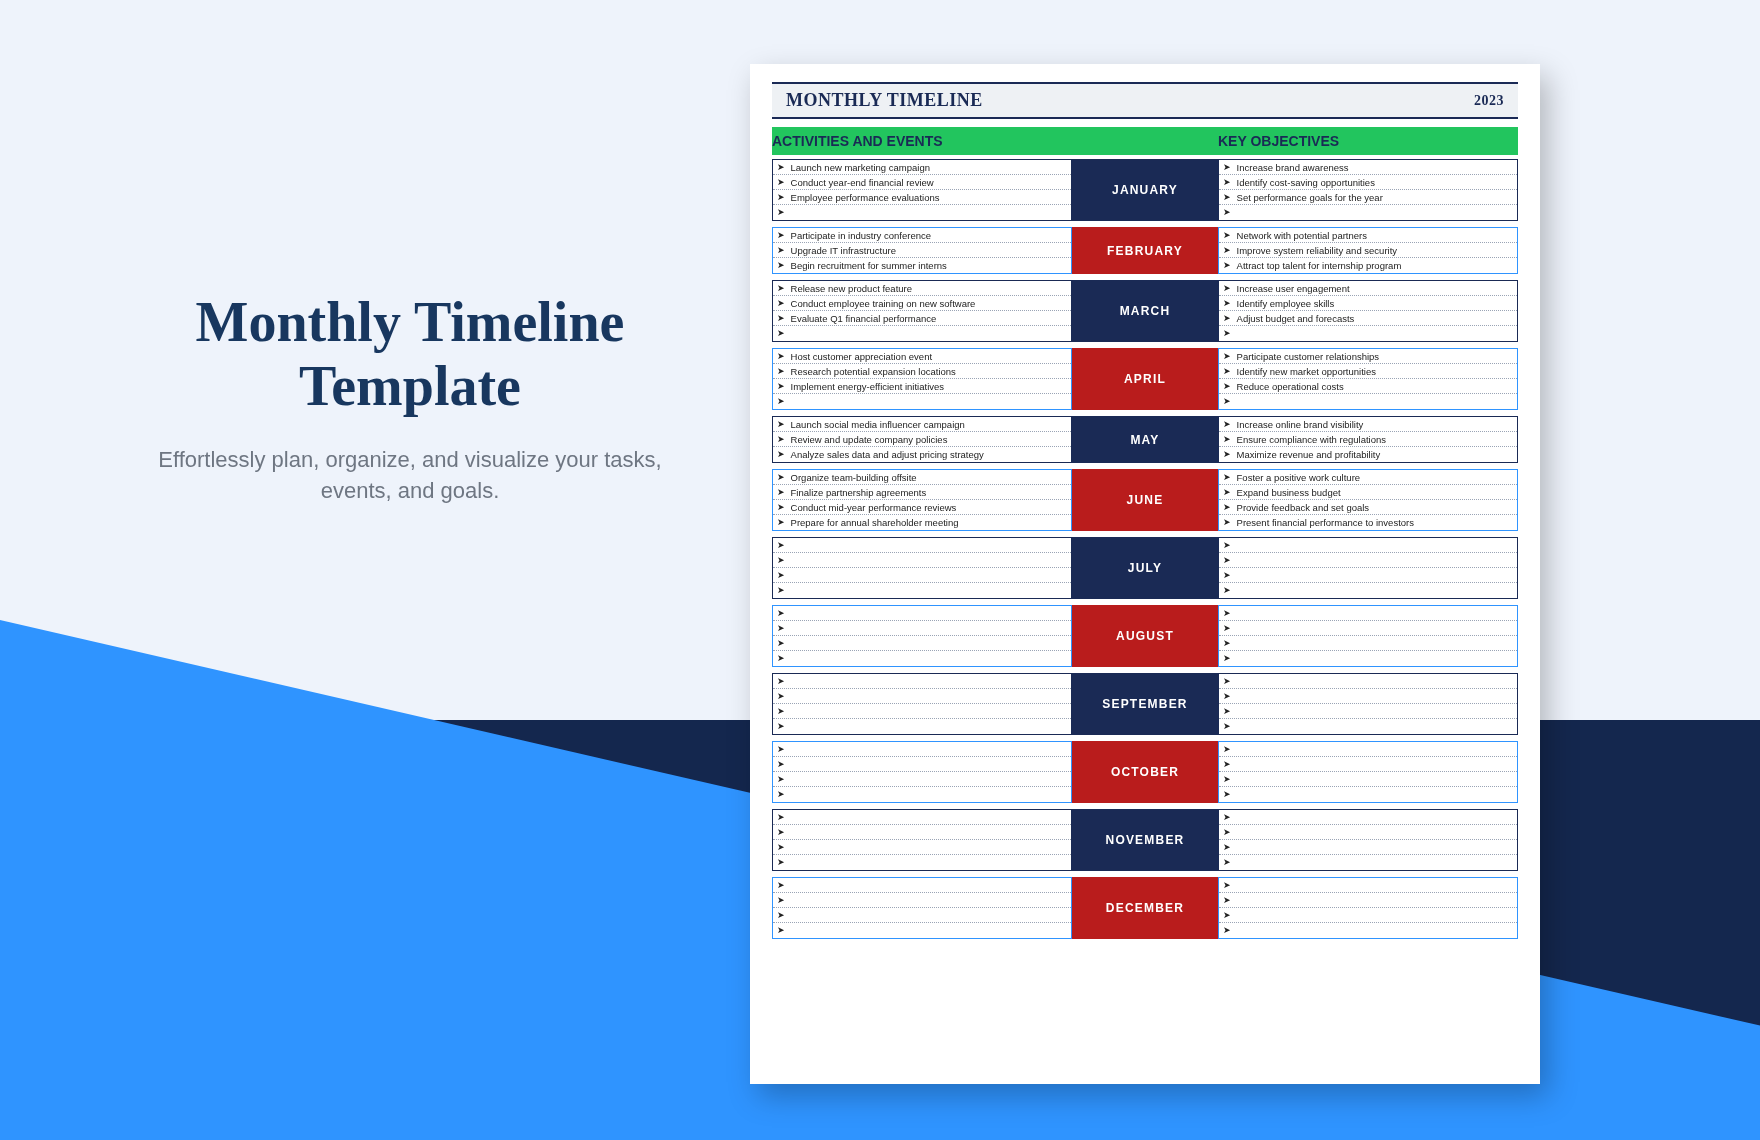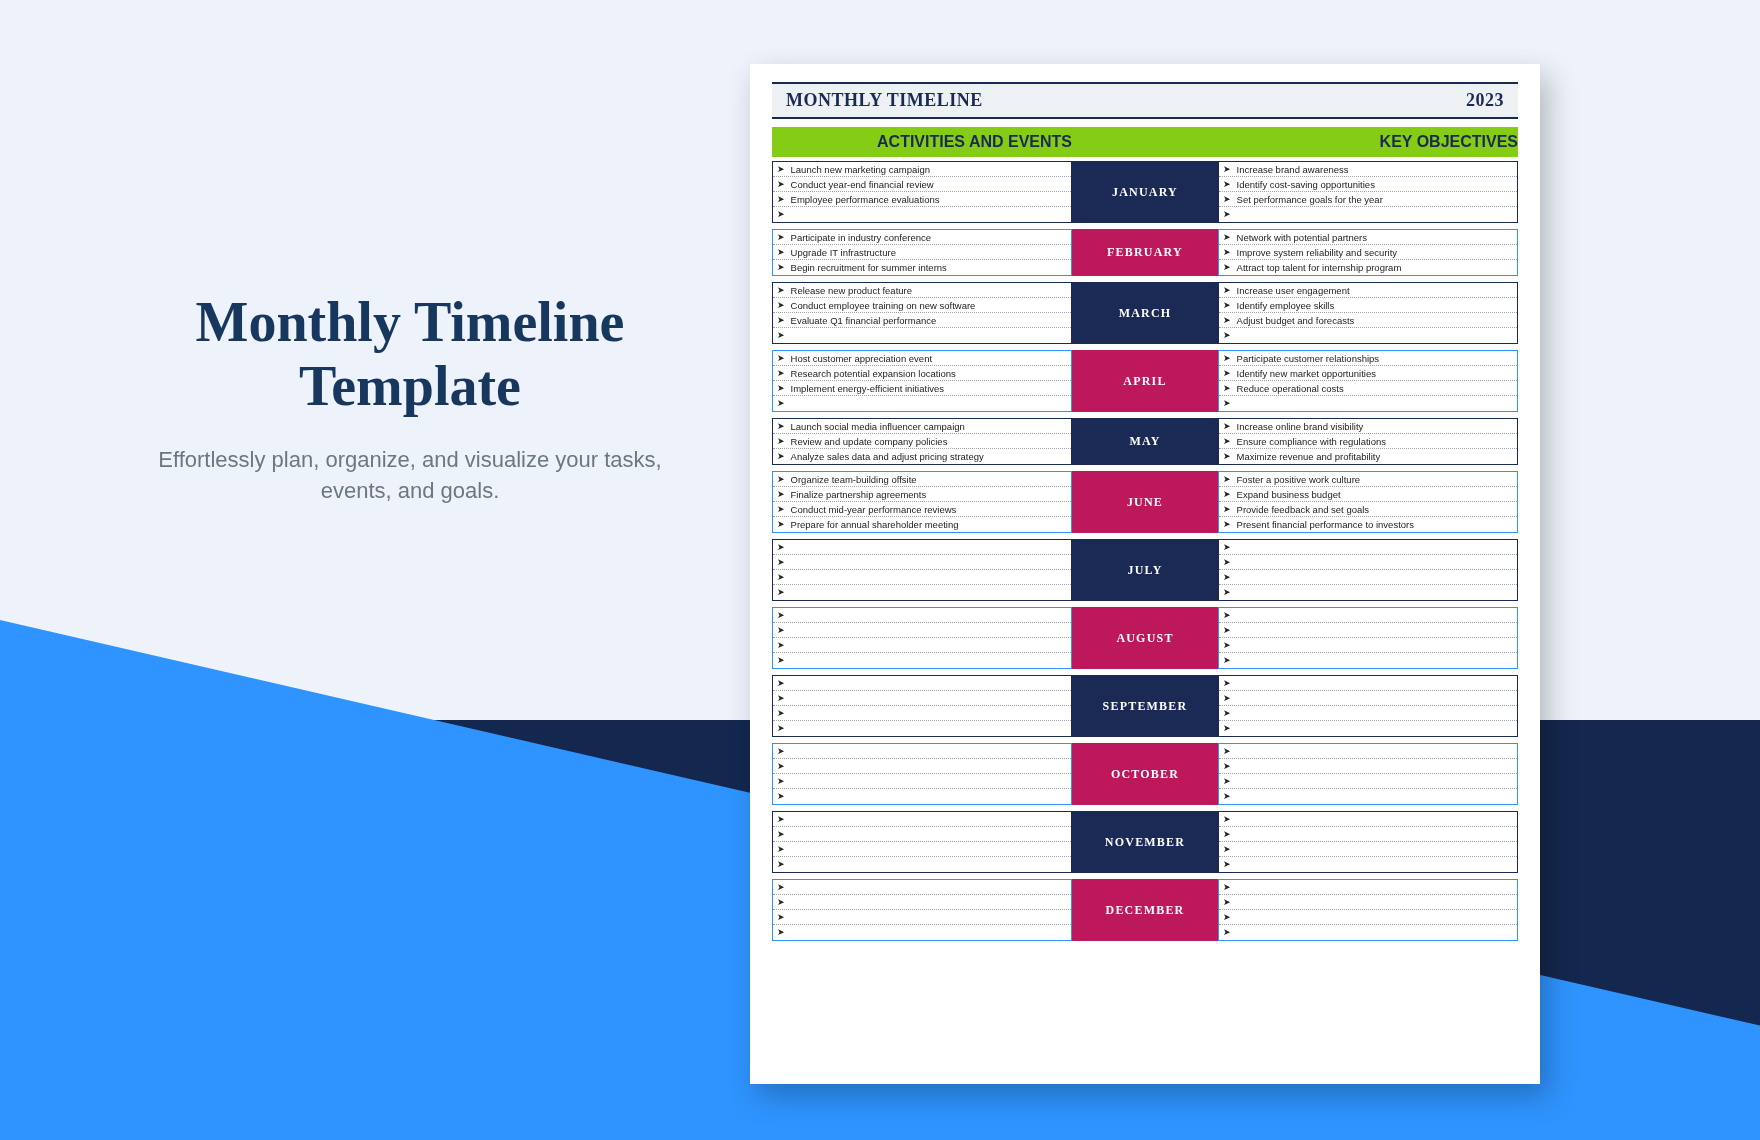--- a/index.html
+++ b/index.html
@@ -44,43 +44,43 @@
   border-top:2px solid #1a2a55;
   border-bottom:2px solid #1a2a55;
   display:flex; justify-content:space-between; align-items:center;
   padding:6px 14px;
 }
 .doc-hdr span {
   font-family: Georgia, serif; font-weight:700; color:#1a2a55;
   letter-spacing:.5px;
 }
 .doc-title { font-size:18px; }
-.doc-year { font-size:18px; }
+.doc-year { font-size:14px; }
 .col-hdr {
   display:flex; margin-top:8px;
 }
 .col-hdr div {
-  background:#84cc16; font-weight:700; color:#1a2a55;
-  font-size:16px; text-align:right; padding:6px 0;
+  background:#22c55e; font-weight:700; color:#1a2a55;
+  font-size:14px; text-align:left; padding:6px 0;
 }
 .months { margin-top:4px; }
 .month-row { display:flex; margin-bottom:6px; }
 .box-l, .box-r {
   width:300px; border:1px solid;
   background:#fff;
 }
 .box-l { border-color:#1a2a55; }
 .box-r { border-color:#2f94ff; }
 .m-cell {
   width:146px; display:flex; align-items:center; justify-content:center;
-  font-family: Liberation Serif, serif; font-weight:700; letter-spacing:1.2px;
+  font-family: Liberation Sans, sans-serif; font-weight:700; letter-spacing:1.2px;
   font-size:12px; color:#fff;
 }
 .m-dark { background:#1a2a55; }
-.m-light { background:#be185d; }
+.m-light { background:#b91c1c; }
 .row-item {
   display:flex; align-items:center;
   border-bottom:1px dotted #9aa4b5;
   padding:1.5px 6px 1.5px 4px; min-height:15px;
   font-size:9.5px;
 }
 .row-item:last-child { border-bottom:none; }
 .bullet { font-size:9px; color:#222; margin-right:6px; line-height:1; }
 </style>
 </head>

